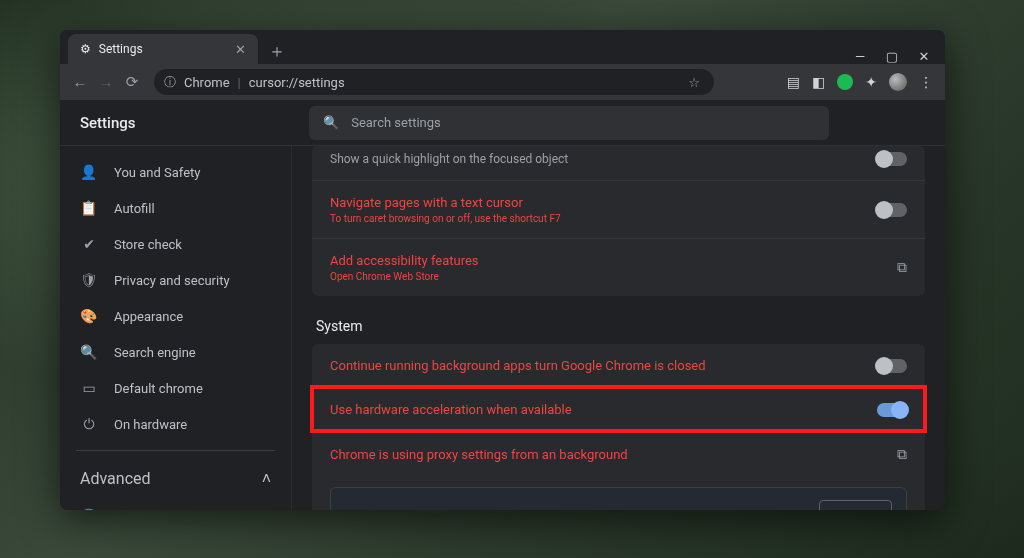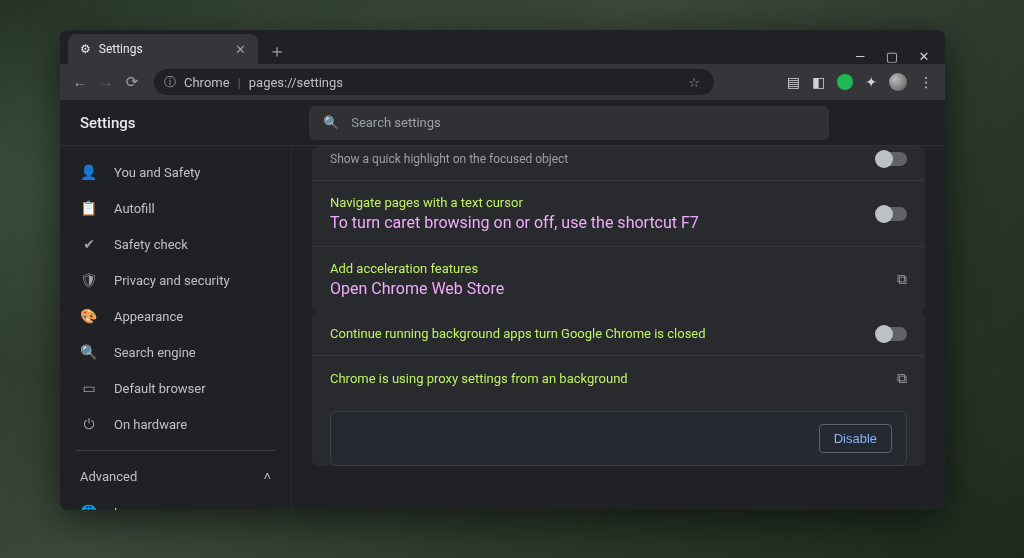--- a/index.html
+++ b/index.html
@@ -92,37 +92,37 @@
   .sidebar::-webkit-scrollbar{width:12px;}
   .sidebar::-webkit-scrollbar-thumb{background:#5f6368;border-radius:6px;}
   .sidebar-item{
     display:flex; align-items:center; gap:16px; height:36px;
     padding:0 20px; color:#bdc1c6; font-size:13px; cursor:pointer;
   }
   .sidebar-item .s-icon{ width:18px; text-align:center; color:#9aa0a6; font-size:14px;}
   .sidebar-sep{ height:1px; background:#3c3d40; margin:8px 16px;}
   .sidebar-section{
     display:flex; align-items:center; justify-content:space-between;
-    padding:10px 20px; color:#bdc1c6; font-size:13px; cursor:pointer;
+    padding:10px 20px; color:#bdc1c6; font-size:16px; cursor:pointer;
   }
   
   .main{
     flex:1; overflow-y:auto; padding:0 20px 20px 20px;
   }
   .main::-webkit-scrollbar{width:14px;}
   .main::-webkit-scrollbar-thumb{background:#5f6368;}
   .card{ background:#292a2d; border-radius:6px; margin-top:0;}
   .row{
     display:flex; align-items:center; justify-content:space-between;
     padding:14px 18px; border-top:1px solid #35363a;
   }
   .row:first-child{ border-top:none; }
   .row .texts{ display:flex; flex-direction:column; gap:3px;}
-  .row .title{ color:#bef264; font-size:13px;}
-  .row .subtitle{ color:#f0abfc; font-size:16px;}
+  .row .title{ color:#ef4444; font-size:13px;}
+  .row .subtitle{ color:#ef4444; font-size:10px;}
   .row .cut{ color:#9aa0a6; font-size:12px;}
   .toggle{
     width:30px; height:14px; border-radius:7px; position:relative;
     cursor:pointer;
   }
   .toggle .knob{
     position:absolute; top:-2px; width:18px; height:18px; border-radius:50%;
     background:#bdc1c6;
   }
   .toggle.off{ background:#5f6368;}
@@ -169,21 +169,21 @@
   </div>
 
   <div class="toolbar">
     <span class="nav-icon">←</span>
     <span class="nav-icon disabled">→</span>
     <span class="nav-icon">⟳</span>
     <div class="omnibox">
       <span class="info-icon">ⓘ</span>
       <span>Chrome</span>
       <span class="divider">|</span>
-      <span>pages://settings</span>
+      <span>cursor://settings</span>
       <span class="star">☆</span>
     </div>
     <div class="ext-icons">
       <span>▤</span>
       <span>◧</span>
       <span class="circle" style="background:#1db954"></span>
       <span>✦</span>
       <span class="avatar"></span>
       <span>⋮</span>
     </div>
@@ -205,37 +205,37 @@
         <div class="sidebar-item">
           <span class="s-icon">👤</span>
           <span>You and Safety</span>
         </div>
         <div class="sidebar-item">
           <span class="s-icon">📋</span>
           <span>Autofill</span>
         </div>
         <div class="sidebar-item">
           <span class="s-icon">✔</span>
-          <span>Safety check</span>
+          <span>Store check</span>
         </div>
         <div class="sidebar-item">
           <span class="s-icon">🛡</span>
           <span>Privacy and security</span>
         </div>
         <div class="sidebar-item">
           <span class="s-icon">🎨</span>
           <span>Appearance</span>
         </div>
         <div class="sidebar-item">
           <span class="s-icon">🔍</span>
           <span>Search engine</span>
         </div>
         <div class="sidebar-item">
           <span class="s-icon">▭</span>
-          <span>Default browser</span>
+          <span>Default chrome</span>
         </div>
         <div class="sidebar-item">
           <span class="s-icon">⏻</span>
           <span>On hardware</span>
         </div>
         <div class="sidebar-sep"></div>
         <div class="sidebar-section">
           <span>Advanced</span>
           <span>˄</span>
         </div>
@@ -261,37 +261,46 @@
             <div class="texts">
               <span class="title">Navigate pages with a text cursor</span>
               <span class="subtitle">To turn caret browsing on or off, use the shortcut F7</span>
             </div>
             <div class="toggle off">
                 <div class="knob"></div>
               </div>
           </div>
           <div class="row">
             <div class="texts">
-              <span class="title">Add acceleration features</span>
+              <span class="title">Add accessibility features</span>
               <span class="subtitle">Open Chrome Web Store</span>
             </div>
             <span class="external-icon">⧉</span>
           </div>
         </div>
 
+        <div class="section-title">System</div>
 
         <div class="card">
           <div class="row">
             <div class="texts">
                 <span class="title">Continue running background apps turn Google Chrome is closed</span>
               </div>
             <div class="toggle off">
                 <div class="knob"></div>
               </div>
           </div>
+          <div class="row highlight-row">
+            <div class="texts">
+                <span class="title">Use hardware acceleration when available</span>
+              </div>
+            <div class="toggle on">
+                <div class="knob"></div>
+              </div>
+          </div>
           <div class="row">
             <div class="texts">
                 <span class="title">Chrome is using proxy settings from an background</span>
               </div>
             <span class="external-icon">⧉</span>
           </div>
           <div class="proxy-box">
 
             <button class="disable-btn">Disable</button>
           </div>

